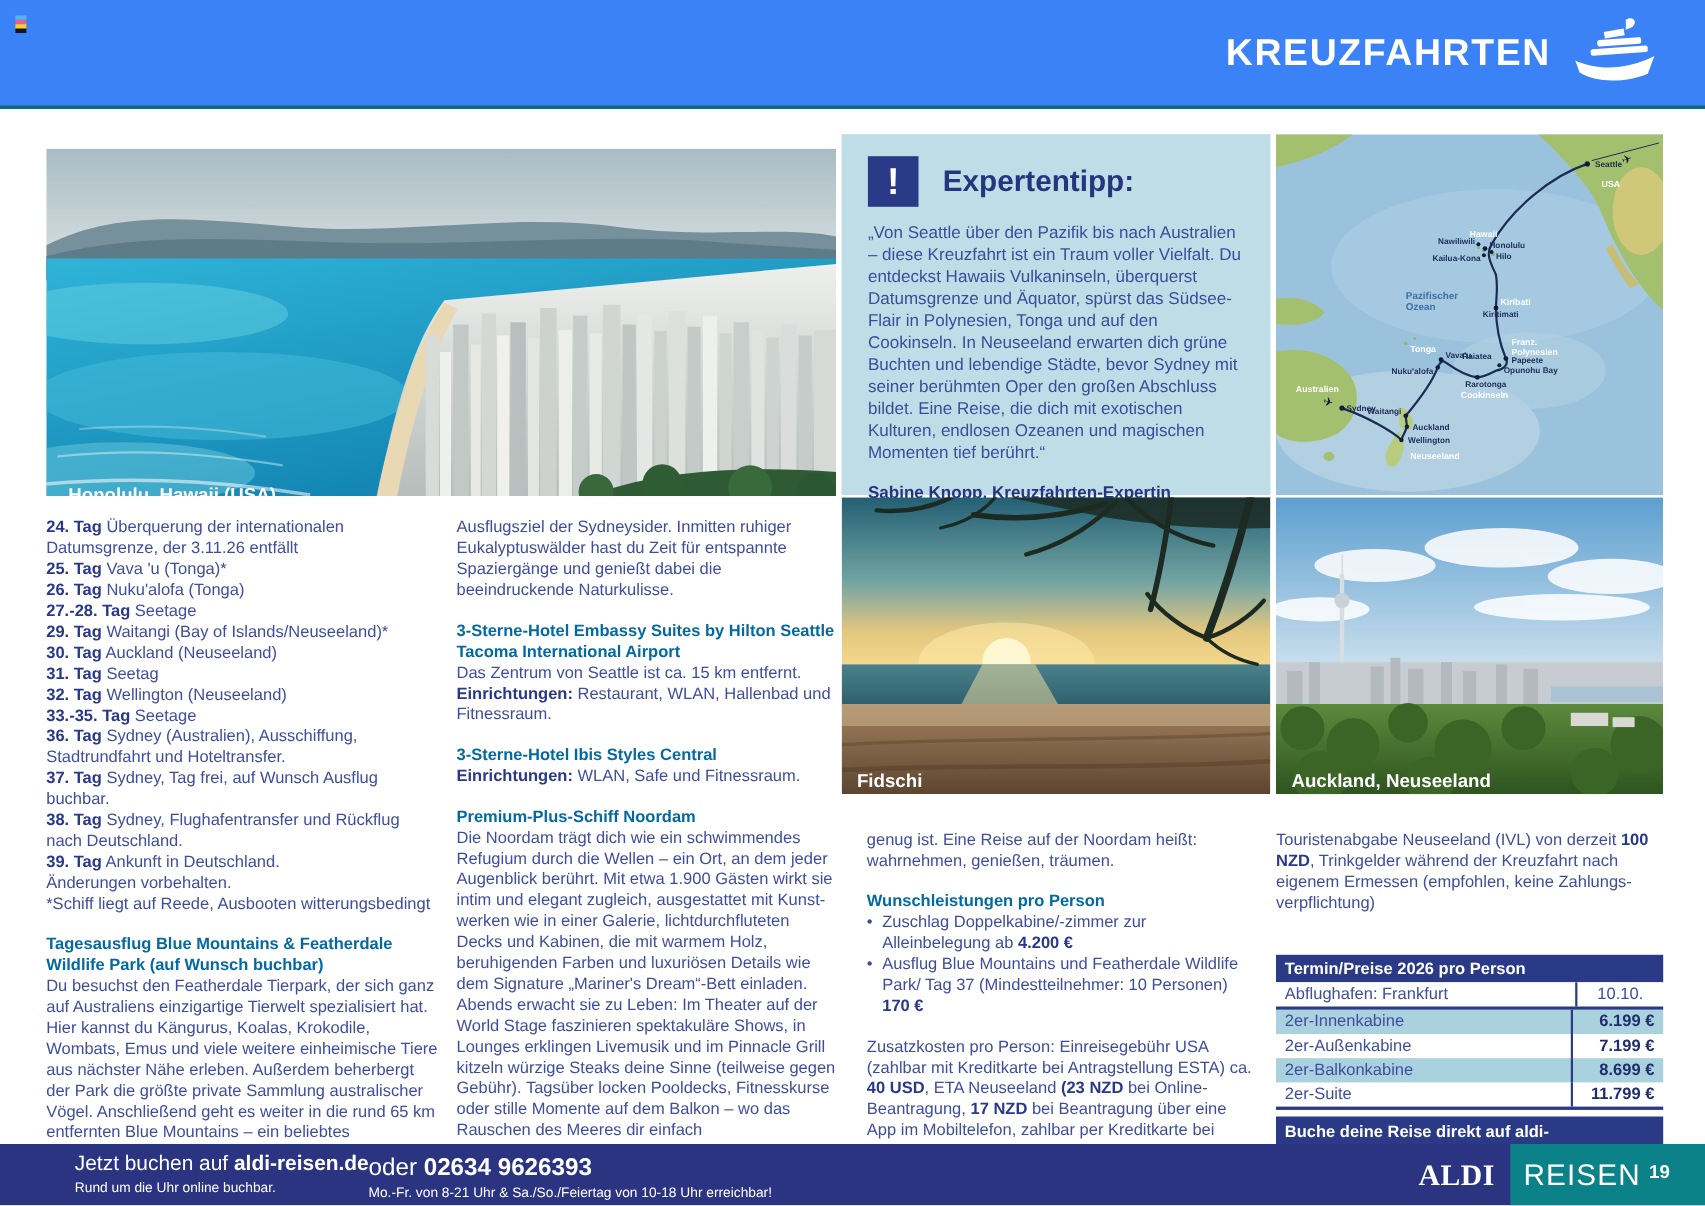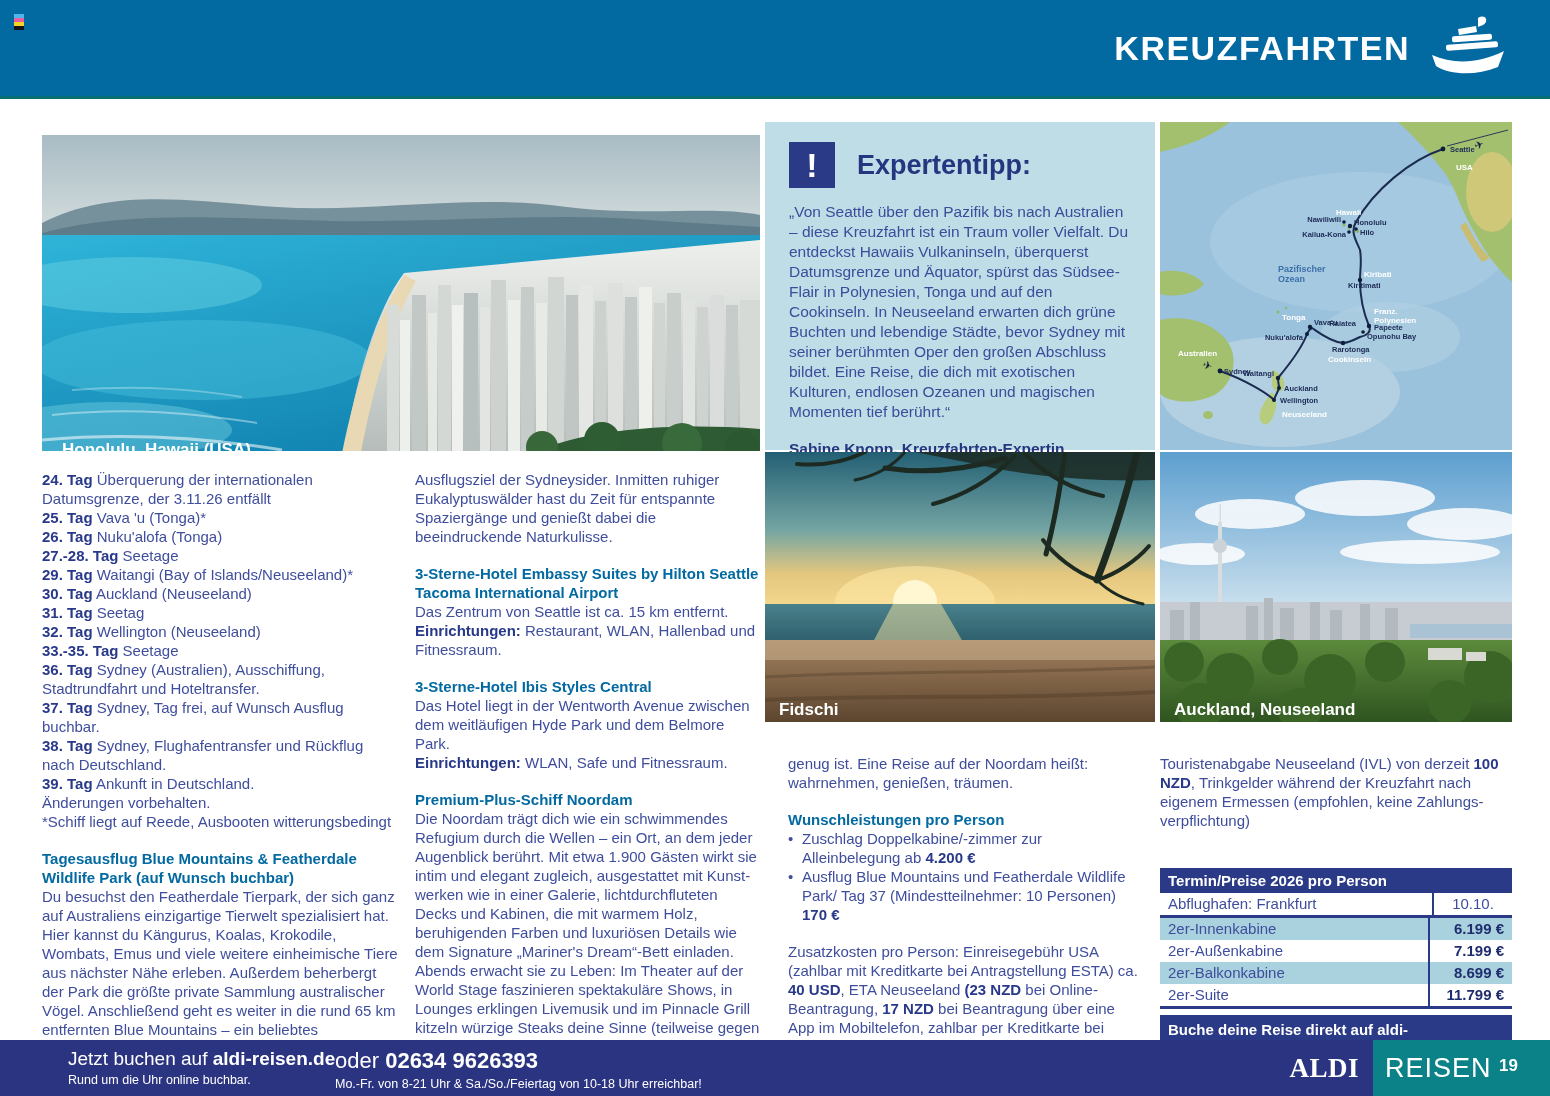--- a/index.html
+++ b/index.html
@@ -1,19 +1,19 @@
 <!DOCTYPE html>
 <html><head>
 <meta charset="utf-8">
 <style>
   html,body{margin:0;padding:0;background:#fff;}
   .page{position:relative;width:1550px;height:1096px;background:#fff;overflow:hidden;
         font-family:"Liberation Sans",sans-serif;color:#3f4d9d;}
   
-  .hdr{position:absolute;left:0;top:0;width:1550px;height:96px;background:#0369a1;border-bottom:3px solid #066d73;}
+  .hdr{position:absolute;left:0;top:0;width:1550px;height:96px;background:#3b82f6;border-bottom:3px solid #066d73;}
   .regmark{position:absolute;left:14px;top:14px;width:10px;}
   .regmark div{height:4px;width:10px;}
   .hdr-right{position:absolute;right:40px;top:0;height:96px;display:flex;align-items:center;gap:18px;}
   .hdr-title{color:#fff;font-weight:700;font-size:34px;letter-spacing:1.5px;}
   
   .photo{position:absolute;overflow:hidden;}
   
   .expert{position:absolute;left:765px;top:122px;width:390px;height:328px;background:#bfdde6;box-sizing:border-box;padding:20px 24px;}
   .ex-head{display:flex;align-items:center;gap:22px;}
   .ex-mark{width:46px;height:46px;background:#2a3a86;color:#fff;font-weight:700;font-size:34px;
@@ -376,21 +376,20 @@
   </div>
 
   <div class="col col2">
     <p>Ausflugsziel der Sydneysider. Inmitten ruhiger Eukalyptus­wälder hast du Zeit für entspannte Spaziergänge und genießt dabei die beeindruckende Naturkulisse.</p>
     <div class="gap"></div>
     <p class="h">3-Sterne-Hotel Embassy Suites by Hilton Seattle Tacoma International Airport</p>
     <p>Das Zentrum von Seattle ist ca. 15 km entfernt.</p>
     <p><span class="seg-b">Einrichtungen:</span><span> Restaurant, WLAN, Hallenbad und Fitnessraum.</span></p>
     <div class="gap"></div>
     <p class="h">3-Sterne-Hotel Ibis Styles Central</p>
-    <p>Das Hotel liegt in der Wentworth Avenue zwischen dem weitläufigen Hyde Park und dem Belmore Park.</p>
     <p><span class="seg-b">Einrichtungen:</span><span> WLAN, Safe und Fitnessraum.</span></p>
     <div class="gap"></div>
     <p class="h">Premium-Plus-Schiff Noordam</p>
     <p>Die Noordam trägt dich wie ein schwimmendes Refugium durch die Wellen – ein Ort, an dem jeder Augenblick berührt. Mit etwa 1.900 Gästen wirkt sie intim und elegant zugleich, ausgestattet mit Kunst­werken wie in einer Galerie, lichtdurchfluteten Decks und Kabinen, die mit warmem Holz, beruhigenden Farben und luxuriösen Details wie dem Signature „Mariner's Dream“-Bett einladen. Abends erwacht sie zu Leben: Im Theater auf der World Stage faszinieren spektakuläre Shows, in Lounges erklingen Livemusik und im Pinnacle Grill kitzeln würzige Steaks deine Sinne (teilweise gegen Gebühr). Tagsüber locken Pooldecks, Fitnesskurse oder stille Momente auf dem Balkon – wo das Rauschen des Meeres dir einfach</p>
   </div>
 
   <div class="col col3">
     <p>genug ist. Eine Reise auf der Noordam heißt: wahrnehmen, genießen, träumen.</p>
     <div class="gap"></div>
     <p class="h">Wunschleistungen pro Person</p>

